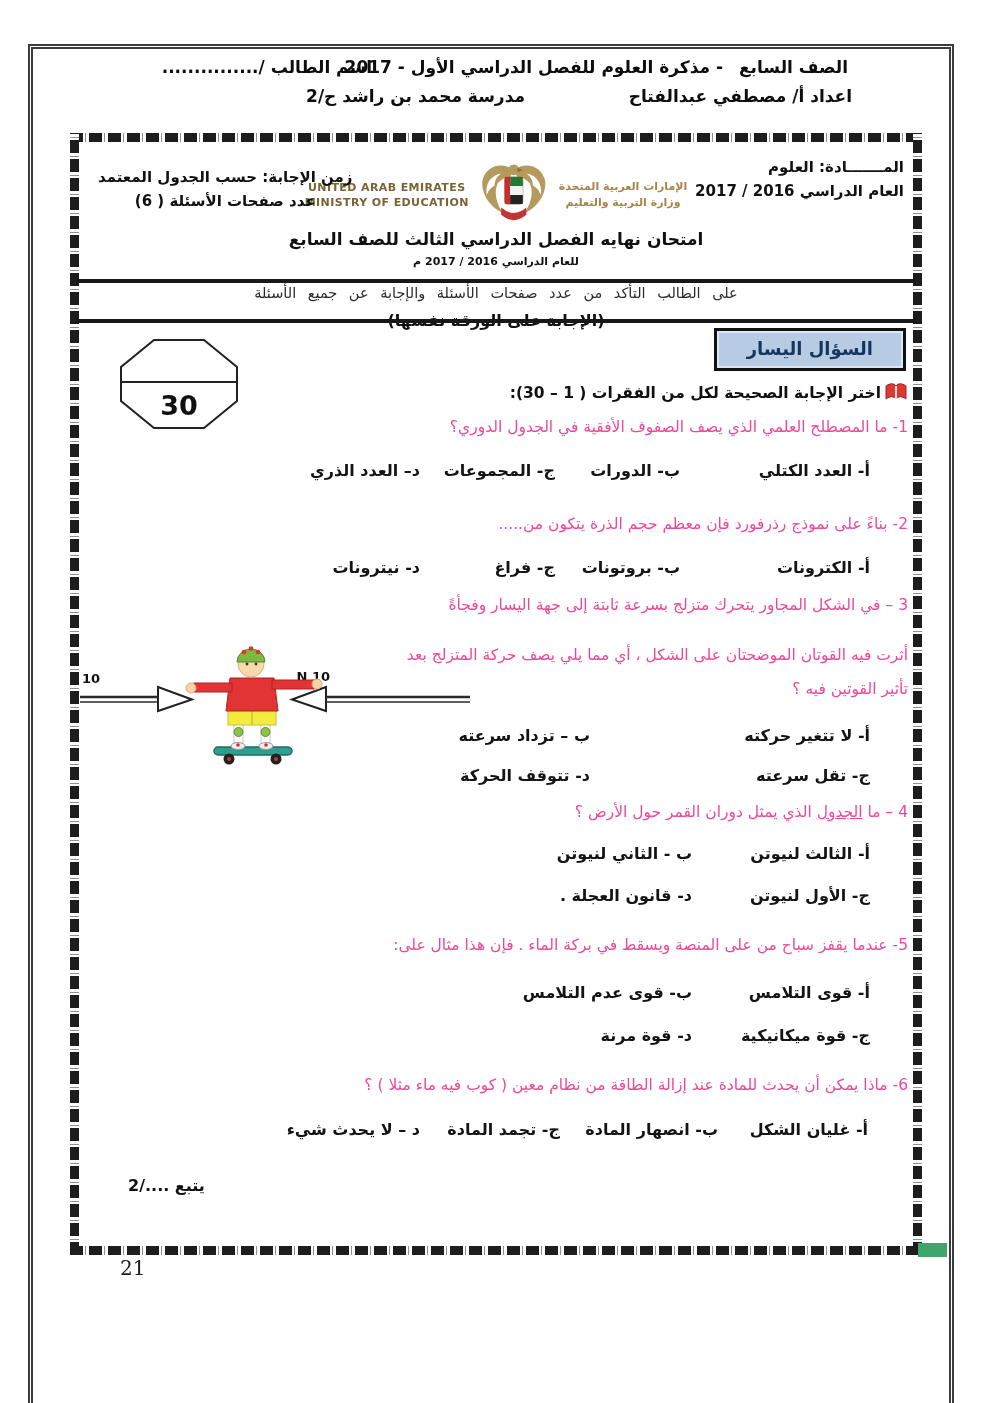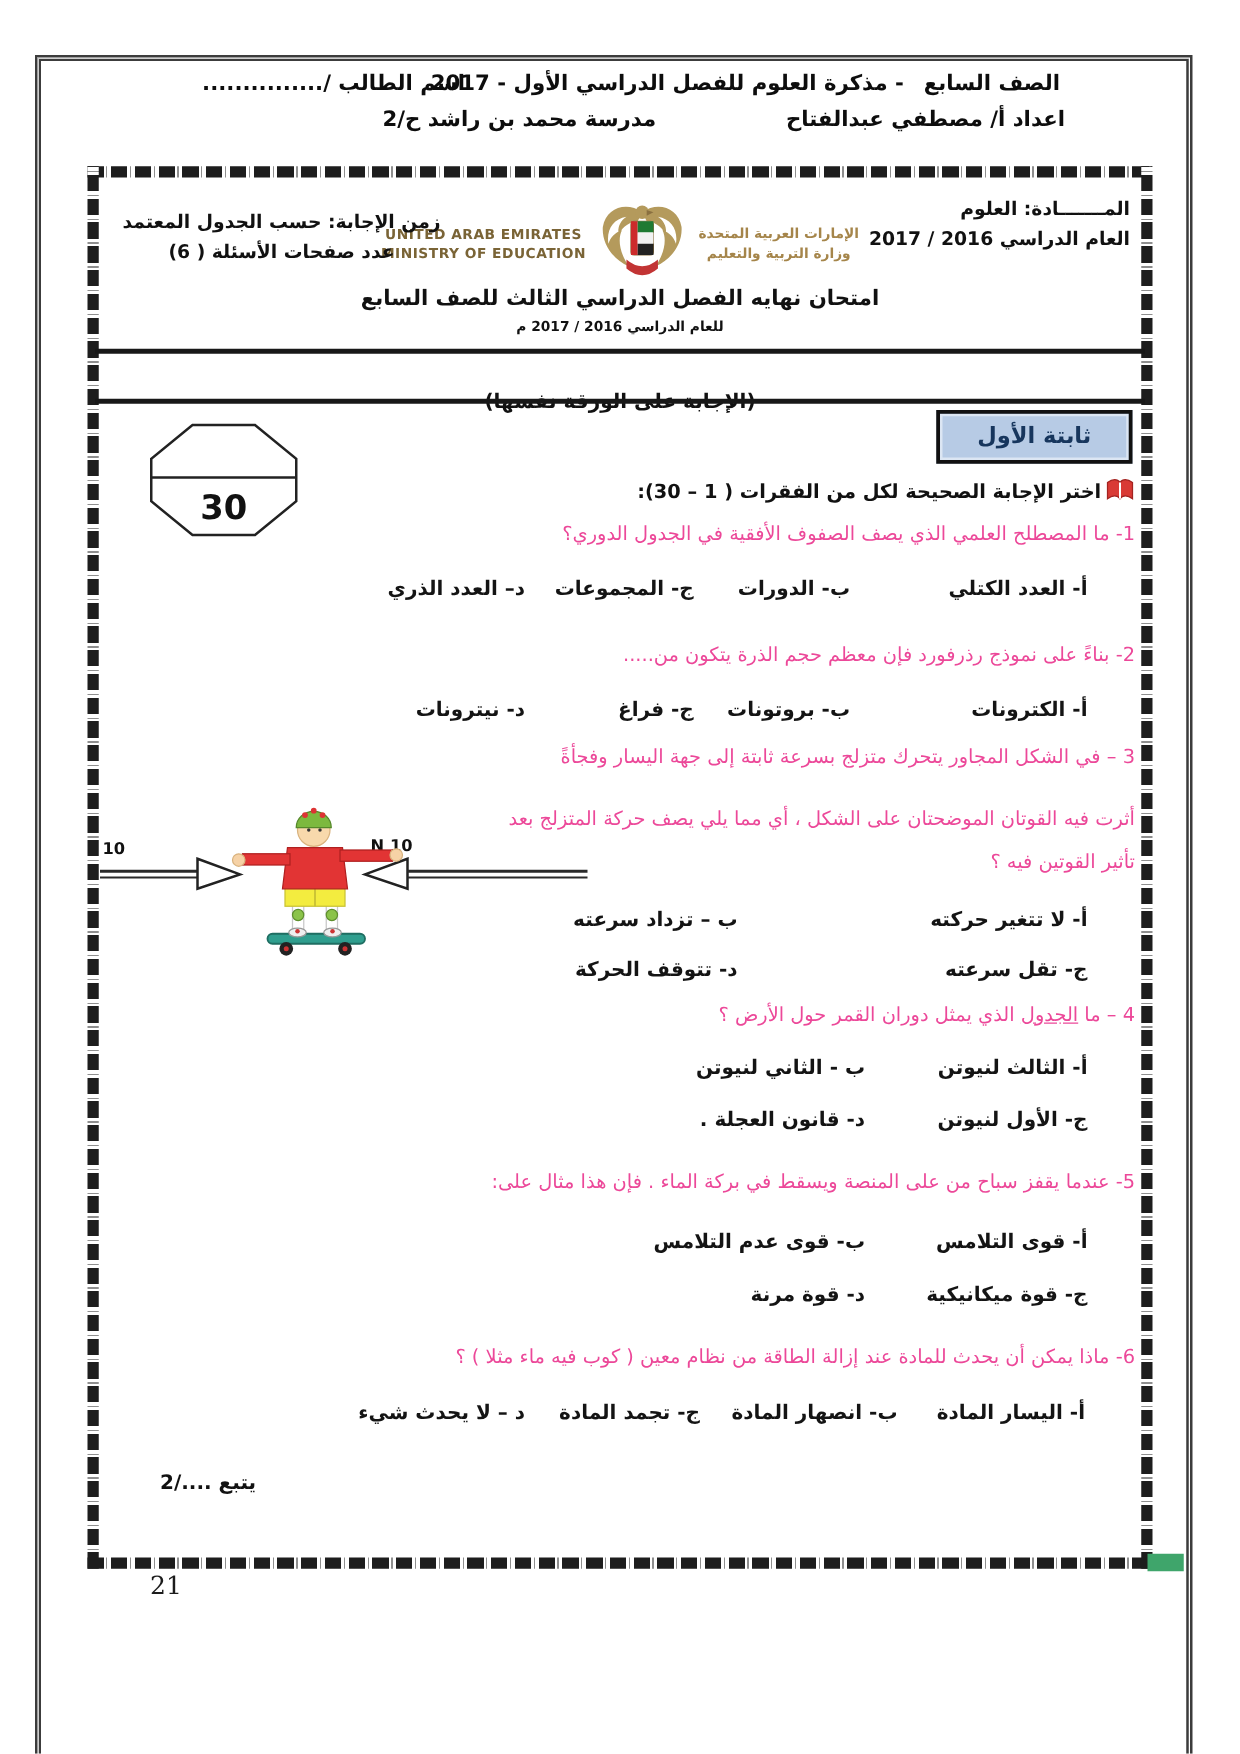--- a/index.html
+++ b/index.html
@@ -108,25 +108,26 @@
     </div>
 
     <div class="min-left">
       <div>زمن الإجابة: حسب الجدول المعتمد</div>
       <div>عدد صفحات الأسئلة ( 6)</div>
     </div>
 
     <div class="t1">امتحان نهايه الفصل الدراسي الثالث للصف السابع</div>
     <div class="t2">للعام الدراسي 2016 / 2017 م</div>
     <div class="hr hr1"></div>
+    <div class="notice1">على الطالب التأكد من عدد صفحات الأسئلة والإجابة عن جميع الأسئلة</div>
     <div class="notice2">(الإجابة على الورقة نفسها)</div>
     <div class="hr hr2"></div>
 
     <div class="section-box">
-      <span>ثابتة الأول</span>
+      <span>السؤال اليسار</span>
     </div>
 
     <svg class="octagon" width="126" height="94" viewBox="0 0 126 94">
       <polygon points="38,3 88,3 121,30 121,64 88,91 38,91 5,64 5,30" fill="#ffffff" stroke="#222" stroke-width="2"></polygon>
       <line x1="5" y1="45" x2="121" y2="45" stroke="#222" stroke-width="2"></line>
       <text x="63" y="78" text-anchor="middle" font-size="27" font-weight="bold" fill="#111">30</text>
     </svg>
 
     <div class="choose">
       <svg width="24" height="19" viewBox="0 0 24 19">
@@ -239,21 +240,21 @@
     </div>
     <div class="opt-row two narrow" style="top:881px;">
       <span class="ca">ج- قوة ميكانيكية</span>
       <span class="cb">د- قوة مرنة</span>
     </div>
 
     <div class="q" style="top:931px;">
       <span>6- ماذا يمكن أن يحدث للمادة عند إزالة الطاقة من نظام معين ( كوب فيه ماء مثلا ) ؟</span>
     </div>
     <div class="opt-row q6row" style="top:975px;">
-      <span class="d1">أ- اليسار المادة</span>
+      <span class="d1">أ- غليان الشكل</span>
       <span class="d2">ب- انصهار المادة</span>
       <span class="d3">ج- تجمد المادة</span>
       <span class="d4">د – لا يحدث شيء</span>
     </div>
 
     <div class="continue">يتبع ..../2</div>
   </div>
 </div>
 
 <div class="green-mark"></div>

